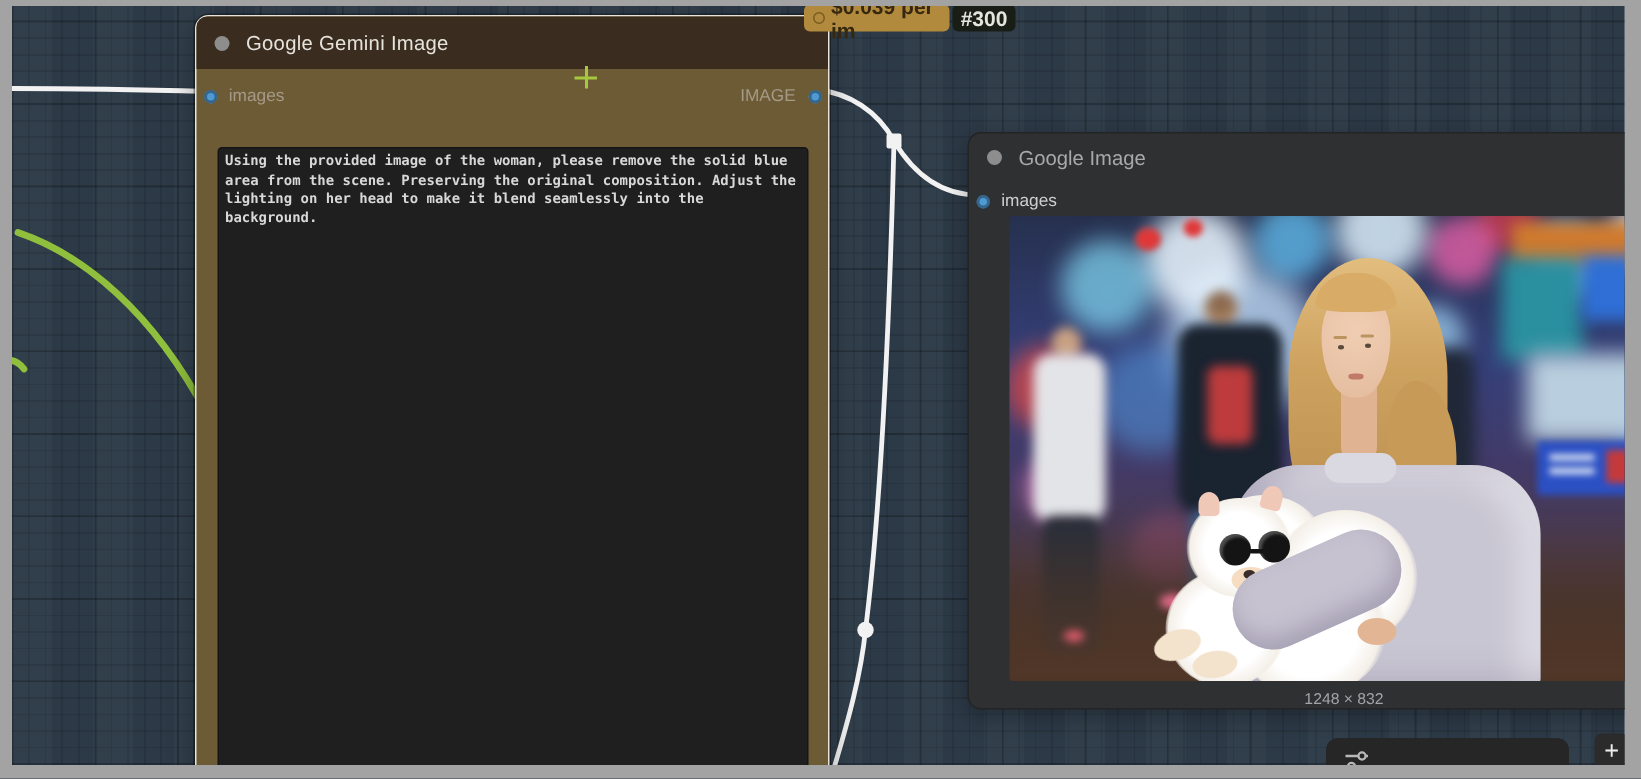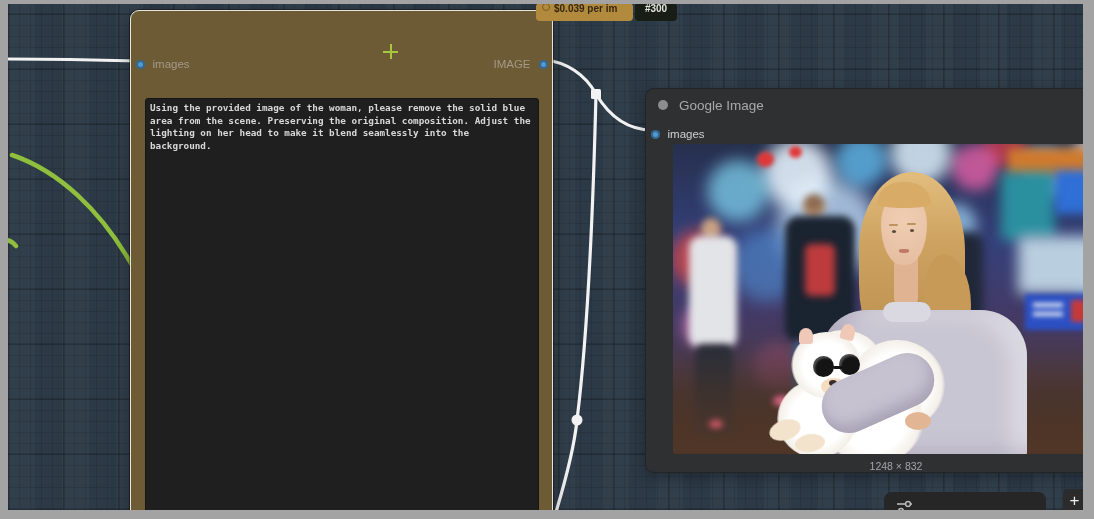--- a/index.html
+++ b/index.html
@@ -50,22 +50,22 @@
 
   .prompt-box {
     position:absolute; left:14px; top:87px; width:394px; height:424px;
     background:#1f1f1f; border:1px solid #151515; border-radius:3px;
     color:#d8d8d8; font-family:"DejaVu Sans Mono", monospace;
     font-size:9.3px; line-height:12.5px; font-weight:bold;
     padding:3px 4px; resize:none; outline:none; overflow:hidden;
   }
 
   
-  .badge { position:absolute; top:-8px; height:18px; display:flex; align-items:flex-start;
-           border-radius:4px; font-size:10px; font-weight:bold; z-index:3; }
+  .badge { position:absolute; top:-8px; height:18px; display:flex; align-items:center;
+           border-radius:4px; font-size:14px; font-weight:bold; z-index:3; }
   .badge-price { left:405px; width:97px; background:#b28a3e; color:#35280f; padding:0 6px; gap:4px; }
   .coin { width:8px; height:8px; border-radius:50%; border:1.5px solid #7a5c1e; flex:0 0 auto; }
   .badge-id { left:504px; width:42px; background:#181d15; color:#e2e6dd; justify-content:center; }
 
   
   .crosshair { position:absolute; left:375px; top:40px; width:15px; height:15px; z-index:4; }
   .crosshair::before, .crosshair::after { content:""; position:absolute; background:#a6c83e; }
   .crosshair::before { left:7px; top:0; width:1.5px; height:15px; }
   .crosshair::after  { left:0; top:7px; width:15px; height:1.5px; }
 
@@ -188,20 +188,24 @@
 
   <div class="node gemini">
     <div class="badge badge-price">
       <span class="coin"></span>
       <span>$0.039 per im</span>
     </div>
     <div class="badge badge-id">
       <span>#300</span>
     </div>
 
+    <div class="gemini-header node-title">
+      <span class="collapse-dot"></span>
+      <span class="title">Google Gemini Image</span>
+    </div>
 
     <div class="port-row row-1">
       <span class="in-port">
         <span class="port-dot dot-blue"></span>
         <span class="port-label">images</span>
       </span>
       <span class="out-port">
         <span class="port-label">IMAGE</span>
         <span class="port-dot dot-blue"></span>
       </span>

